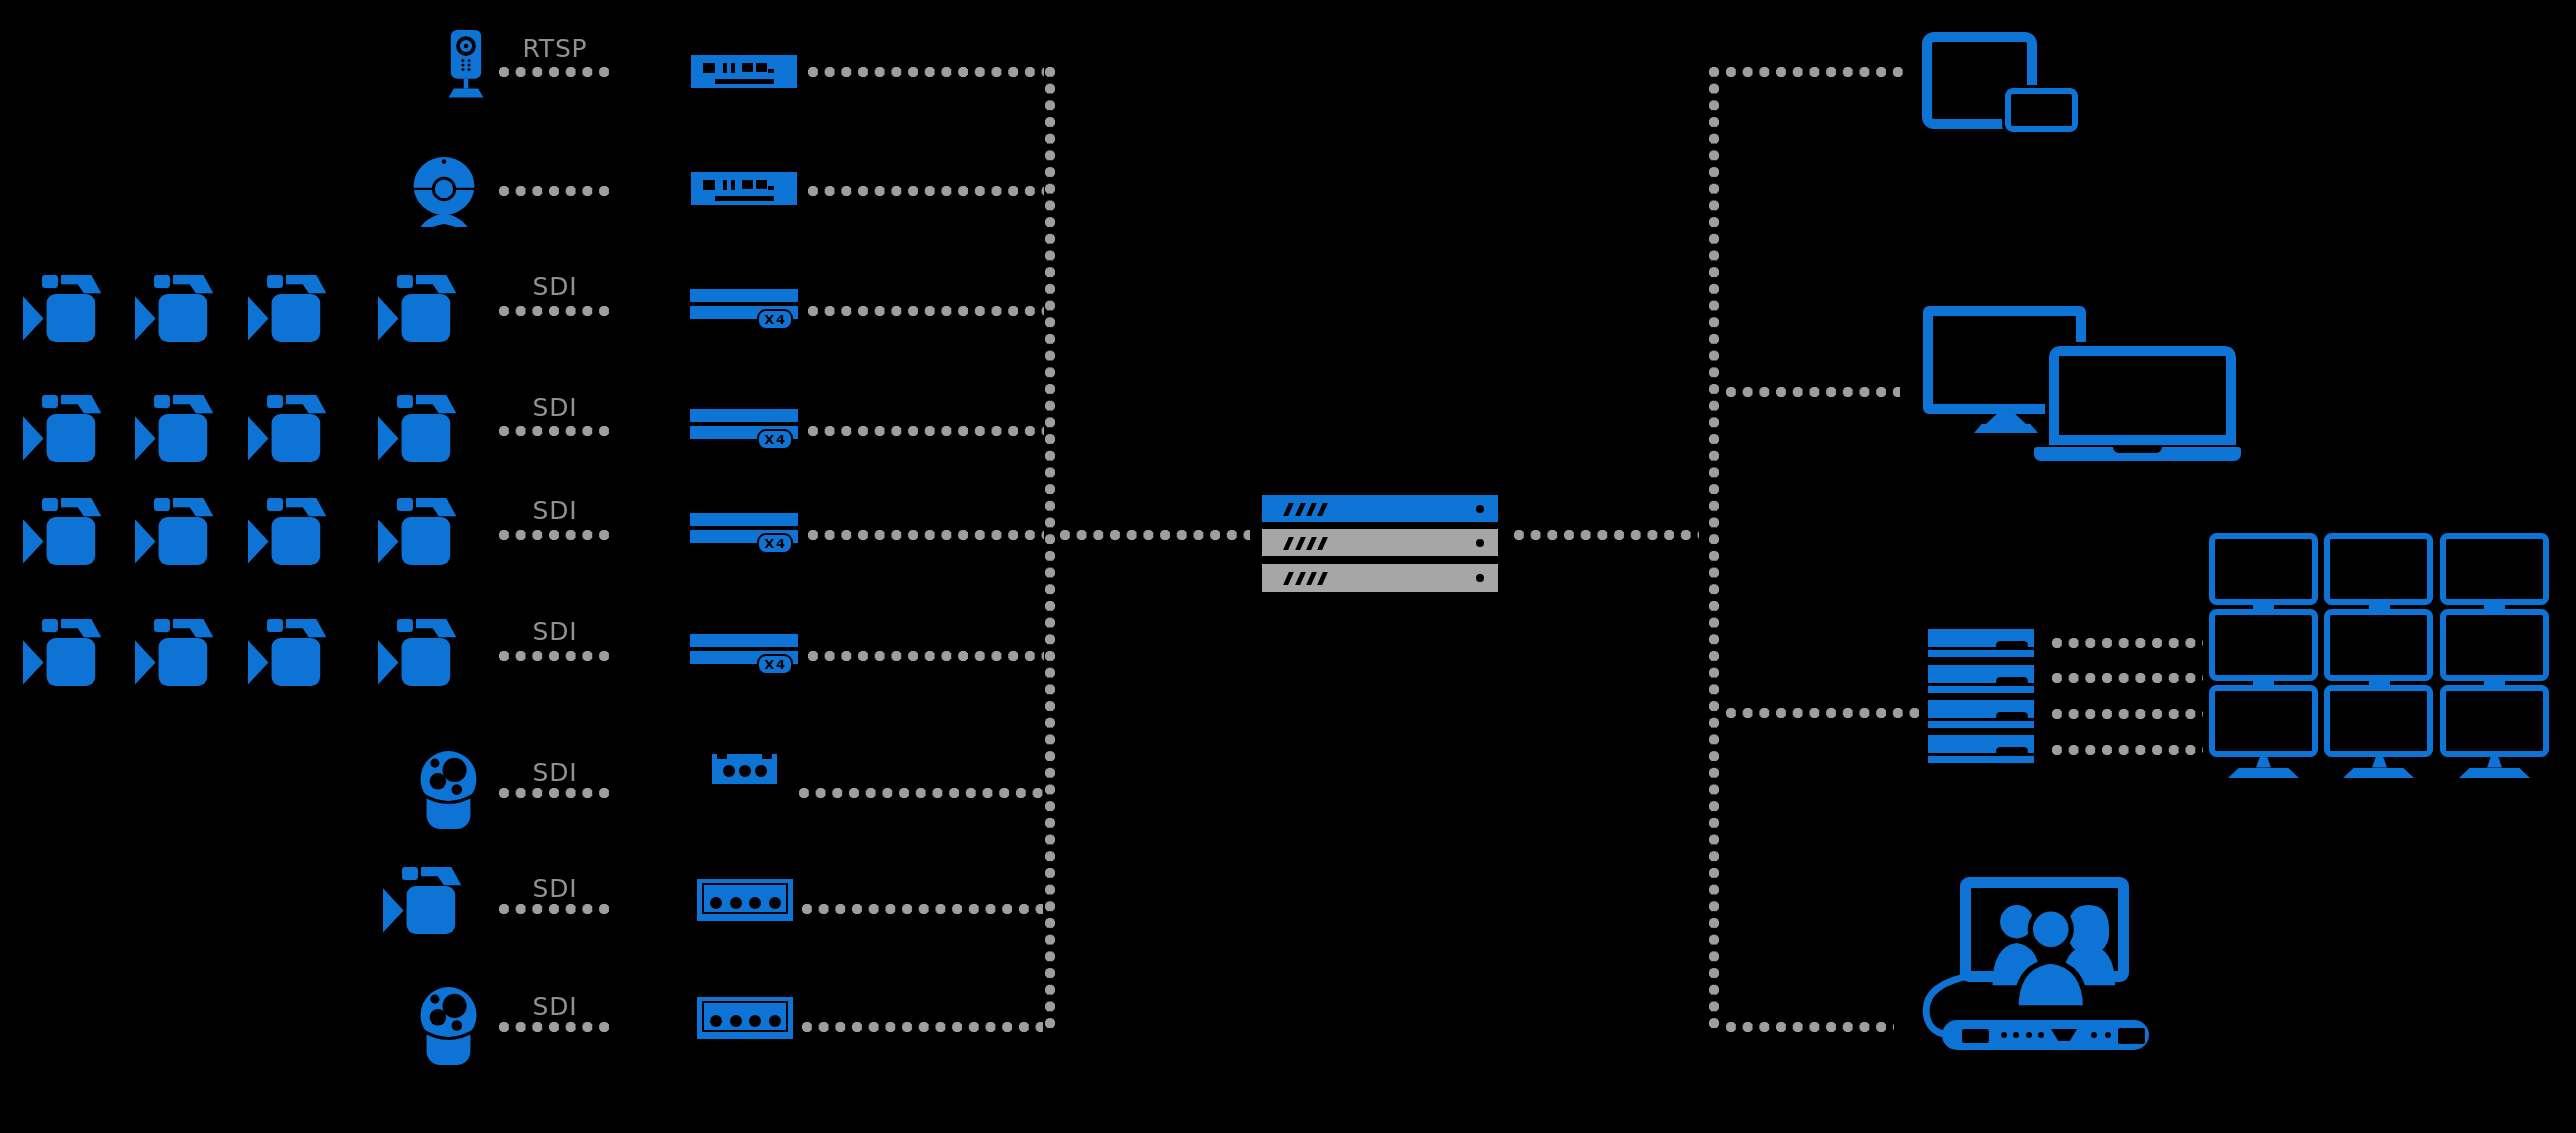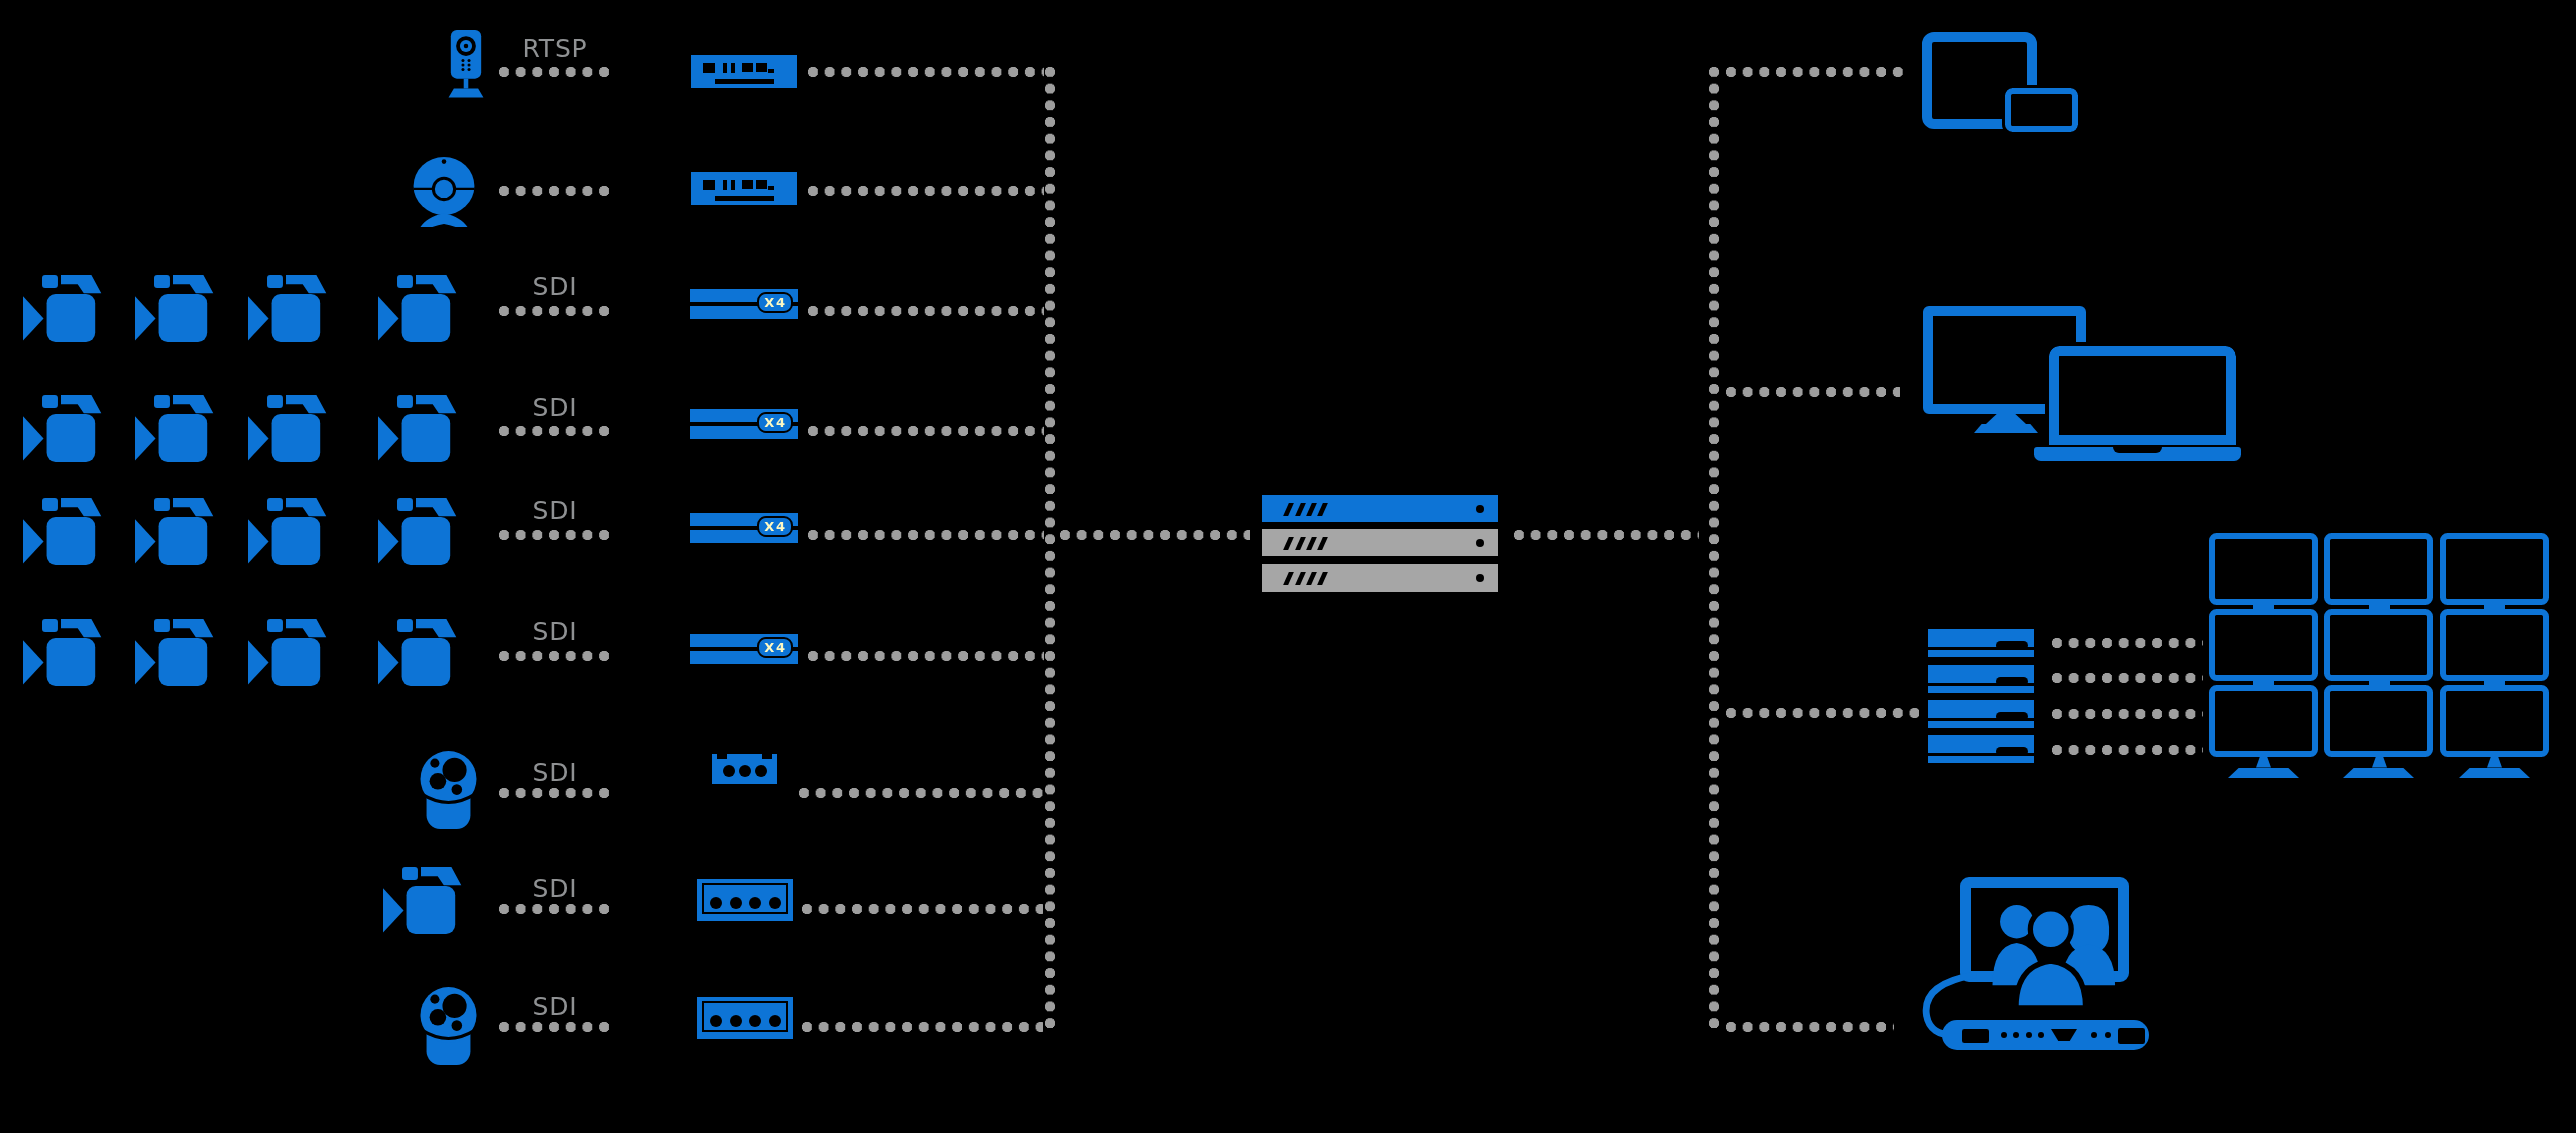--- a/index.html
+++ b/index.html
@@ -17,22 +17,22 @@
   .dots-h{position:absolute;height:12px;
           background-image:radial-gradient(circle at 6px 6px,var(--dot) 5px,rgba(0,0,0,0) 5.3px);
           background-size:16.7px 12px;background-repeat:repeat-x;}
   .dots-v{position:absolute;width:12px;
           background-image:radial-gradient(circle at 6px 6px,var(--dot) 5px,rgba(0,0,0,0) 5.3px);
           background-size:12px 16.7px;background-repeat:repeat-y;}
   .dev{position:absolute;background:var(--blue);}
   .dev i{position:absolute;background:#000;display:block;}
   .dev i.hole{width:12px;height:12px;border-radius:50%;}
   .dev i.inframe{background:transparent;border:2.3px solid #000;}
-  .badge{position:absolute;right:4.6px;top:3px;width:32px;height:16.7px;background:var(--blue);
-         border:2.3px solid #000;border-radius:9px;color:#fef9c3;font-size:13px;font-weight:600;
+  .badge{position:absolute;right:4.6px;top:20px;width:32px;height:16.7px;background:var(--blue);
+         border:2.3px solid #000;border-radius:9px;color:#000000;font-size:13px;font-weight:600;
          display:flex;align-items:center;justify-content:center;letter-spacing:1.5px;z-index:2;}
   .x4 .stripe{left:0;top:13px;width:100%;height:3.8px;}
   .srv{position:absolute;width:236px;}
   .srv .unit{position:absolute;left:0;width:236px;}
   .srv .vent{position:absolute;width:5.3px;height:13px;background:#000;transform:skewX(-24deg);}
   .srv .led{position:absolute;width:8.4px;height:8.4px;border-radius:50%;background:#000;right:13.7px;top:10px;}
   .dunit{position:absolute;left:0;width:106px;height:28px;}
   .dunit .thick{position:absolute;left:0;top:0;width:106px;height:18px;background:var(--blue);}
   .dunit .thin{position:absolute;left:0;top:21px;width:106px;height:6.8px;background:var(--blue);}
   .dunit .notch{position:absolute;left:68px;top:12px;width:32px;height:9px;background:#000;border-radius:4.6px;z-index:2;}

